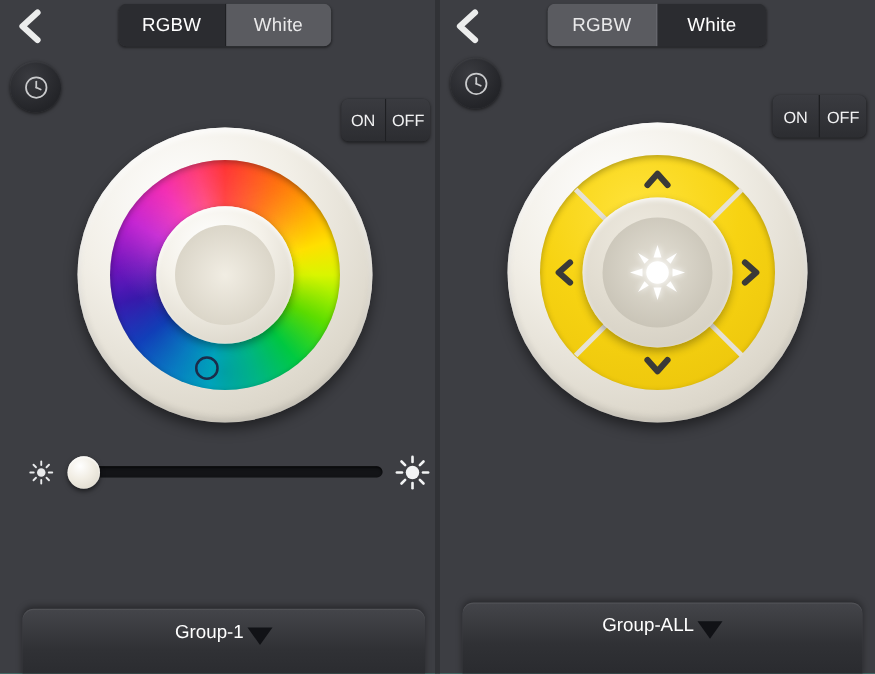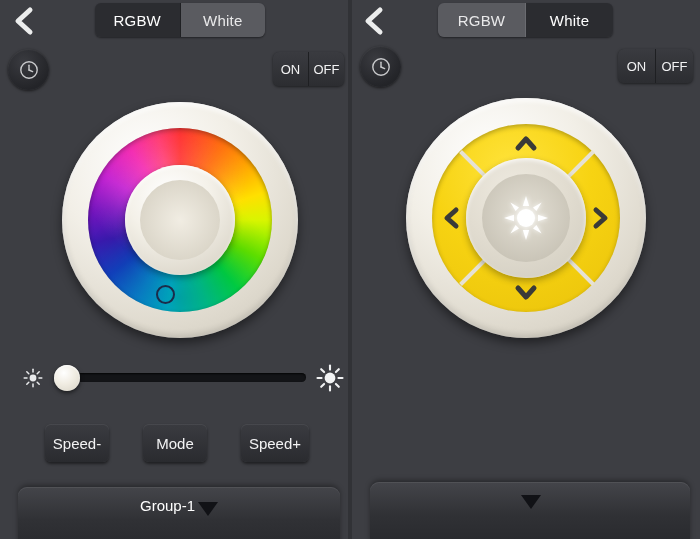--- a/index.html
+++ b/index.html
@@ -35,21 +35,21 @@
   
   .clock-btn{position:absolute;width:41px;height:41px;border-radius:50%;
              background:radial-gradient(circle at 38% 32%,#3a3b40,#232428 72%);
              box-shadow:0 1px 3px rgba(0,0,0,.6), inset 0 1px 1px rgba(255,255,255,.06);
              display:flex;align-items:center;justify-content:center;cursor:pointer;}
   .panel.left .clock-btn{left:8px;top:49px;}
   .panel.right .clock-btn{left:10px;top:46px;}
 
   .onoff{position:absolute;height:34px;display:flex;border-radius:6px;
          overflow:hidden;box-shadow:0 1px 3px rgba(0,0,0,.55);
-         background:#2f3034;}
+         background:#2f3034;margin-top:27px;}
   .panel.left .onoff{left:273px;top:52px;width:71px;}
   .panel.right .onoff{left:268px;top:49px;width:75px;}
   .onoff .ob{flex:1;display:flex;align-items:center;justify-content:center;
              font-size:13px;color:#f2f2f3;cursor:pointer;
              background:linear-gradient(#3a3b40,#2c2d31);}
   .onoff .ob.first{border-right:1px solid #1e1f22;}
 
   
   .wheel-wrap{position:absolute;}
   .panel.left .wheel-wrap{left:62px;top:102px;width:236px;height:236px;}
@@ -216,25 +216,20 @@
           <line x1="2.5" y1="15" x2="6.6" y2="15"></line>
             <line x1="23.4" y1="15" x2="27.5" y2="15"></line>
           <line x1="6.2" y1="6.2" x2="9.1" y2="9.1"></line>
             <line x1="20.9" y1="20.9" x2="23.8" y2="23.8"></line>
           <line x1="6.2" y1="23.8" x2="9.1" y2="20.9"></line>
             <line x1="20.9" y1="9.1" x2="23.8" y2="6.2"></line>
         </g>
       </svg>
     </div>
 
-    <div class="btn-row">
-      <div class="sbtn sb1">Speed-</div>
-      <div class="sbtn sb2">Mode</div>
-      <div class="sbtn sb3">Speed+</div>
-    </div>
 
     <div class="group">
       <div class="group-label">
         <span>Group-1</span>
         <span class="caret"></span>
       </div>
     </div>
   </div>
 
   <div class="panel right">
@@ -318,19 +313,20 @@
               <polygon points="39.6,8.4 34.4,17 31,13.6"></polygon>
               <polygon points="8.4,39.6 13.6,31 17,34.4"></polygon>
             </g>
           </g>
         </svg>
       </div>
     </div>
 
     <div class="group">
       <div class="group-label">
+        <span>Group-ALL</span>
         <span class="caret"></span>
       </div>
     </div>
   </div>
 
   <div class="divider"></div>
 </div>
 
 </body></html>

